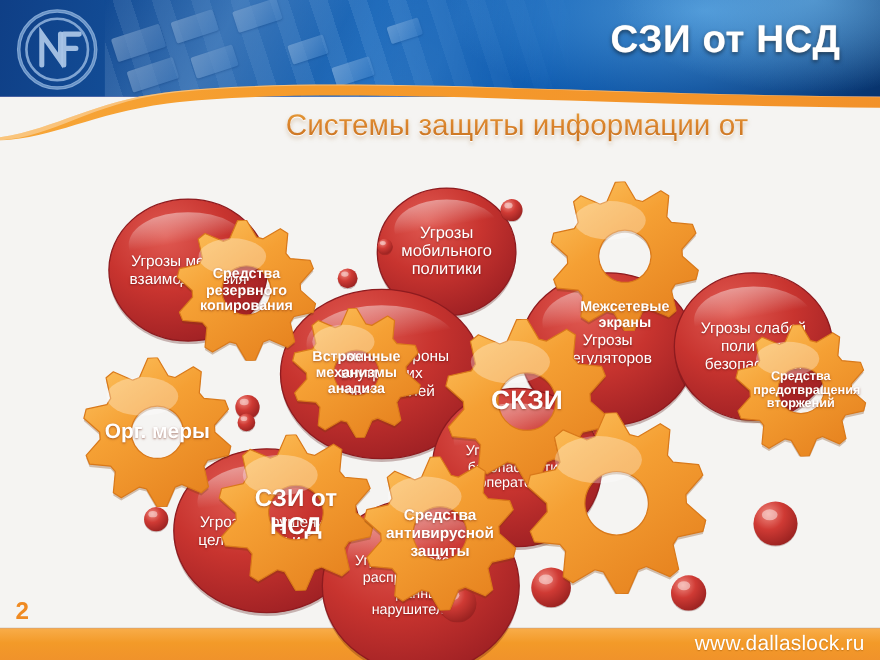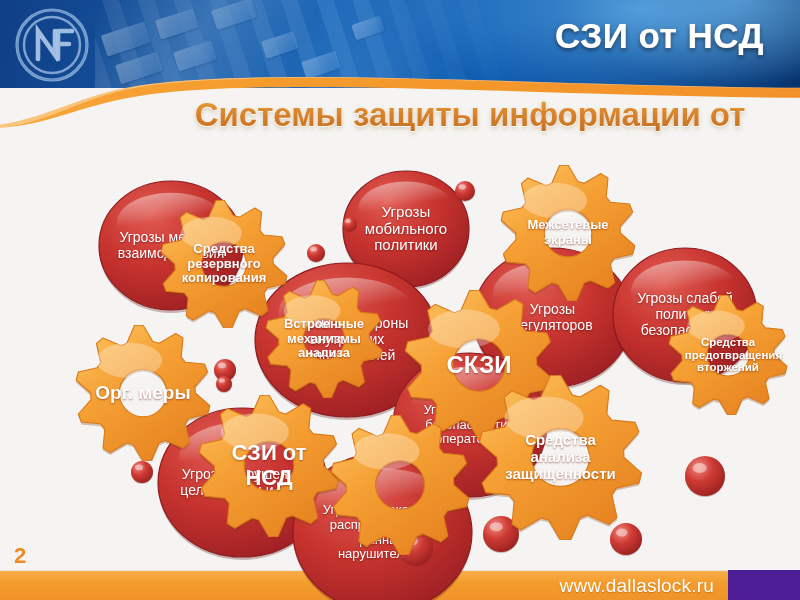--- a/index.html
+++ b/index.html
@@ -52,21 +52,21 @@
 
   .content{
     position:absolute;left:0;top:88px;width:800px;height:482px;
     background:#f5f4f2;
   }
 
   
   .subtitle{
     position:absolute;left:150px;top:98px;width:640px;
     text-align:center;line-height:33px;
-    font-size:33px;font-weight:bold;
+    font-size:27px;font-weight:normal;
     color:#d98b2b;
     background:linear-gradient(180deg,#e8a13a 0%, #d9822b 48%, #c4701f 100%);
     -webkit-background-clip:text;background-clip:text;
     -webkit-text-fill-color:transparent;
     filter:drop-shadow(0 1px 0 rgba(255,255,255,.95)) drop-shadow(0 2px 2px rgba(150,90,20,.25));
   }
 
   
   .cluster{position:absolute;left:0;top:150px;width:800px;height:410px;}
   .node{position:absolute;display:flex;align-items:center;justify-content:center;}
@@ -76,21 +76,21 @@
     pointer-events:none;padding:0 4px;
   }
   .disc .lbl{font-weight:normal;text-shadow:0 1px 2px rgba(90,10,10,.6);}
   .gear svg,.disc svg{position:absolute;left:0;top:0;}
 
   .pagenum{
     position:absolute;left:14px;top:543px;
     font-size:22px;font-weight:bold;color:#ef8a22;
   }
   .footer{
-    position:absolute;left:0;top:570px;width:728px;height:30px;
+    position:absolute;left:0;top:570px;width:800px;height:30px;
     background:linear-gradient(180deg,#f8ad4a 0%, #f39a28 45%, #f0922b 100%);
     border-top:1px solid #e6e4e0;
   }
   .footer .url{
     position:absolute;right:14px;top:4px;
     font-size:19px;color:#ffffff;font-weight:normal;letter-spacing:.2px;
     text-shadow:0 1px 1px rgba(160,90,10,.5);
   }
 </style>
 </head>
@@ -524,21 +524,21 @@
         </linearGradient>
       </defs>
       <g transform="translate(0,2.5)" opacity=".30">
         <path d="M104.43,59.00L116.95,70.06L115.11,77.23L98.81,80.89L95.75,85.70L99.39,102.01L93.68,106.73L78.34,100.11L73.04,102.21L66.39,117.53L59.00,118.00L50.49,103.63L44.96,102.21L30.58,110.70L24.32,106.73L25.88,90.10L22.25,85.70L5.62,84.12L2.89,77.23L13.93,64.69L13.57,59.00L1.05,47.94L2.89,40.77L19.19,37.11L22.25,32.30L18.61,15.99L24.32,11.27L39.66,17.89L44.96,15.79L51.61,0.47L59.00,0.00L67.51,14.37L73.04,15.79L87.42,7.30L93.68,11.27L92.12,27.90L95.75,32.30L112.38,33.88L115.11,40.77L104.07,53.31L104.43,59.00Z M59,38.35 a20.65,20.65 0 1,0 0.1,0 Z" fill="#7a3b07" fill-rule="evenodd"></path>
       </g>
       <path d="M104.43,59.00L116.95,70.06L115.11,77.23L98.81,80.89L95.75,85.70L99.39,102.01L93.68,106.73L78.34,100.11L73.04,102.21L66.39,117.53L59.00,118.00L50.49,103.63L44.96,102.21L30.58,110.70L24.32,106.73L25.88,90.10L22.25,85.70L5.62,84.12L2.89,77.23L13.93,64.69L13.57,59.00L1.05,47.94L2.89,40.77L19.19,37.11L22.25,32.30L18.61,15.99L24.32,11.27L39.66,17.89L44.96,15.79L51.61,0.47L59.00,0.00L67.51,14.37L73.04,15.79L87.42,7.30L93.68,11.27L92.12,27.90L95.75,32.30L112.38,33.88L115.11,40.77L104.07,53.31L104.43,59.00Z M59,38.35 a20.65,20.65 0 1,0 0.1,0 Z" fill="url(#gg1)" fill-rule="evenodd" stroke="#d9791a" stroke-width="1.1" stroke-linejoin="round"></path>
       <ellipse cx="47.2" cy="30.68" rx="28.32" ry="15.34" fill="#ffffff" opacity=".30"></ellipse>
     </svg>
     <div class="lbl" style="font-size:13px;max-width:84.96px">Встроенные механизмы анализа</div>
       </div>
-      <div class="node gear" style="left: 500px; top: 15px; width: 136px; height: 136px; z-index: 62;">
+      <div class="node gear" style="left: 500px; top: 15px; width: 136px; height: 136px; z-index: 62; align-items: flex-end;">
         <svg width="136" height="136" viewBox="0 0 136 136">
       <defs>
         <linearGradient id="gg2" x1="0.15" y1="0" x2="0.85" y2="1">
           <stop offset="0%" stop-color="#fcc05c"></stop>
           <stop offset="38%" stop-color="#f5a034"></stop>
           <stop offset="100%" stop-color="#e5801d"></stop>
         </linearGradient>
       </defs>
       <g transform="translate(0,2.5)" opacity=".30">
         <path d="M120.36,68.00L134.80,80.74L132.67,89.01L113.88,93.22L110.36,98.78L114.55,117.57L107.97,123.01L90.29,115.38L84.18,117.80L76.52,135.46L68.00,136.00L58.19,119.43L51.82,117.80L35.24,127.59L28.03,123.01L29.83,103.84L25.64,98.78L6.47,96.95L3.33,89.01L16.05,74.56L15.64,68.00L1.20,55.26L3.33,46.99L22.12,42.78L25.64,37.22L21.45,18.43L28.03,12.99L45.71,20.62L51.82,18.20L59.48,0.54L68.00,0.00L77.81,16.57L84.18,18.20L100.76,8.41L107.97,12.99L106.17,32.16L110.36,37.22L129.53,39.05L132.67,46.99L119.95,61.44L120.36,68.00Z M68,44.2 a23.799999999999997,23.799999999999997 0 1,0 0.1,0 Z" fill="#7a3b07" fill-rule="evenodd"></path>
@@ -624,37 +624,37 @@
           <stop offset="38%" stop-color="#f5a034"></stop>
           <stop offset="100%" stop-color="#e5801d"></stop>
         </linearGradient>
       </defs>
       <g transform="translate(0,2.5)" opacity=".30">
         <path d="M123.90,70.00L138.76,83.12L136.57,91.63L117.23,95.97L113.61,101.68L117.92,121.03L111.14,126.63L92.95,118.77L86.66,121.26L78.77,139.45L70.00,140.00L59.90,122.95L53.34,121.26L36.28,131.34L28.86,126.63L30.71,106.90L26.39,101.68L6.66,99.80L3.43,91.63L16.53,76.76L16.10,70.00L1.24,56.88L3.43,48.37L22.77,44.03L26.39,38.32L22.08,18.97L28.86,13.37L47.05,21.23L53.34,18.74L61.23,0.55L70.00,0.00L80.10,17.05L86.66,18.74L103.72,8.66L111.14,13.37L109.29,33.10L113.61,38.32L133.34,40.20L136.57,48.37L123.47,63.24L123.90,70.00Z M70,45.5 a24.5,24.5 0 1,0 0.1,0 Z" fill="#7a3b07" fill-rule="evenodd"></path>
       </g>
       <path d="M123.90,70.00L138.76,83.12L136.57,91.63L117.23,95.97L113.61,101.68L117.92,121.03L111.14,126.63L92.95,118.77L86.66,121.26L78.77,139.45L70.00,140.00L59.90,122.95L53.34,121.26L36.28,131.34L28.86,126.63L30.71,106.90L26.39,101.68L6.66,99.80L3.43,91.63L16.53,76.76L16.10,70.00L1.24,56.88L3.43,48.37L22.77,44.03L26.39,38.32L22.08,18.97L28.86,13.37L47.05,21.23L53.34,18.74L61.23,0.55L70.00,0.00L80.10,17.05L86.66,18.74L103.72,8.66L111.14,13.37L109.29,33.10L113.61,38.32L133.34,40.20L136.57,48.37L123.47,63.24L123.90,70.00Z M70,45.5 a24.5,24.5 0 1,0 0.1,0 Z" fill="url(#gg7)" fill-rule="evenodd" stroke="#d9791a" stroke-width="1.1" stroke-linejoin="round"></path>
       <ellipse cx="56" cy="36.4" rx="33.6" ry="18.2" fill="#ffffff" opacity=".30"></ellipse>
     </svg>
+    <div class="lbl" style="font-size:14px;max-width:100.8px">Средства антивирусной защиты</div>
       </div>
       <div class="node gear" style="left: 478px; top: 225px; width: 165px; height: 165px; z-index: 68;">
         <svg width="165" height="165" viewBox="0 0 165 165">
       <defs>
         <linearGradient id="gg8" x1="0.15" y1="0" x2="0.85" y2="1">
           <stop offset="0%" stop-color="#fcc05c"></stop>
           <stop offset="38%" stop-color="#f5a034"></stop>
           <stop offset="100%" stop-color="#e5801d"></stop>
         </linearGradient>
       </defs>
       <g transform="translate(0,2.5)" opacity=".30">
         <path d="M146.03,82.50L163.54,97.96L160.96,107.99L138.17,113.10L133.89,119.84L138.98,142.64L130.99,149.24L109.55,139.98L102.13,142.92L92.84,164.35L82.50,165.00L70.60,144.90L62.87,142.92L42.76,154.80L34.01,149.24L36.19,125.99L31.11,119.84L7.85,117.63L4.04,107.99L19.48,90.46L18.98,82.50L1.46,67.04L4.04,57.01L26.83,51.90L31.11,45.16L26.02,22.36L34.01,15.76L55.45,25.02L62.87,22.08L72.16,0.65L82.50,0.00L94.40,20.10L102.13,22.08L122.24,10.20L130.99,15.76L128.81,39.01L133.89,45.16L157.15,47.37L160.96,57.01L145.52,74.54L146.03,82.50Z M82.5,53.625 a28.874999999999996,28.874999999999996 0 1,0 0.1,0 Z" fill="#7a3b07" fill-rule="evenodd"></path>
       </g>
       <path d="M146.03,82.50L163.54,97.96L160.96,107.99L138.17,113.10L133.89,119.84L138.98,142.64L130.99,149.24L109.55,139.98L102.13,142.92L92.84,164.35L82.50,165.00L70.60,144.90L62.87,142.92L42.76,154.80L34.01,149.24L36.19,125.99L31.11,119.84L7.85,117.63L4.04,107.99L19.48,90.46L18.98,82.50L1.46,67.04L4.04,57.01L26.83,51.90L31.11,45.16L26.02,22.36L34.01,15.76L55.45,25.02L62.87,22.08L72.16,0.65L82.50,0.00L94.40,20.10L102.13,22.08L122.24,10.20L130.99,15.76L128.81,39.01L133.89,45.16L157.15,47.37L160.96,57.01L145.52,74.54L146.03,82.50Z M82.5,53.625 a28.874999999999996,28.874999999999996 0 1,0 0.1,0 Z" fill="url(#gg8)" fill-rule="evenodd" stroke="#d9791a" stroke-width="1.1" stroke-linejoin="round"></path>
       <ellipse cx="66" cy="42.9" rx="39.6" ry="21.45" fill="#ffffff" opacity=".30"></ellipse>
     </svg>
-    <div class="lbl" style="font-size:15px;max-width:118.8px">Средства анализа защищенности</div>
       </div>
     </div>
 
   <div class="pagenum">2</div>
   <div class="footer">
     <div class="url">www.dallaslock.ru</div>
   </div>
 
 </div>
 

